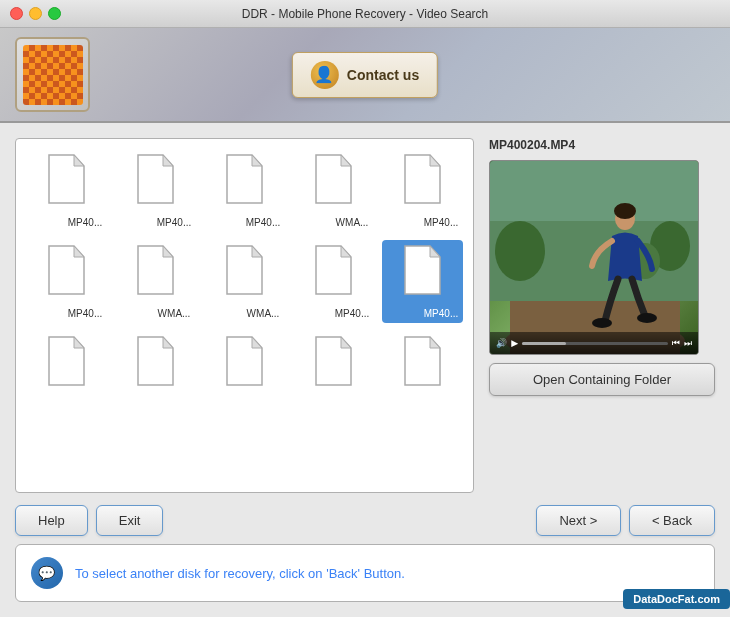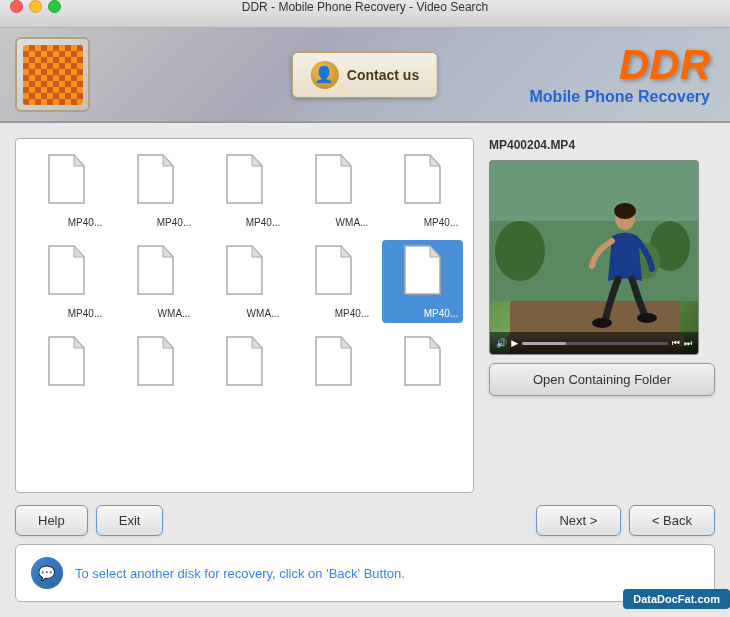--- a/index.html
+++ b/index.html
@@ -10,21 +10,21 @@
       background: #d0d0d0;
       overflow: hidden;
       position: relative;
     }
 
     
     .title-bar {
       height: 28px;
       background: linear-gradient(to bottom, #e8e8e8, #d0d0d0);
       display: flex;
-      align-items: flex-start;
+      align-items: center;
       justify-content: center;
       position: relative;
       border-bottom: 1px solid #b0b0b0;
     }
     .traffic-lights {
       position: absolute;
       left: 10px;
       display: flex;
       gap: 6px;
       align-items: center;
@@ -333,24 +333,20 @@
 </div>
 
 <div class="header">
   <div class="logo-box">
     <div class="logo-checkerboard"></div>
   </div>
   <button class="contact-btn">
     <div class="contact-icon">👤</div>
     <span>Contact us</span>
   </button>
-  <div class="ddr-brand">
-    <div class="ddr-title">DDR</div>
-    <div class="ddr-subtitle">Mobile Phone  Recovery</div>
-  </div>
 </div>
 
 <div class="main">
   <div class="top-section">
 
     <div class="file-grid-container">
       <div class="file-grid" id="file-grid">
           <div class="file-item">
             <div class="file-icon"><svg viewBox="0 0 45 52" xmlns="http://www.w3.org/2000/svg">
       <path d="M5 2 L30 2 L40 13 L40 50 L5 50 Z" fill="white" stroke="#aaa" stroke-width="1.5"></path>

